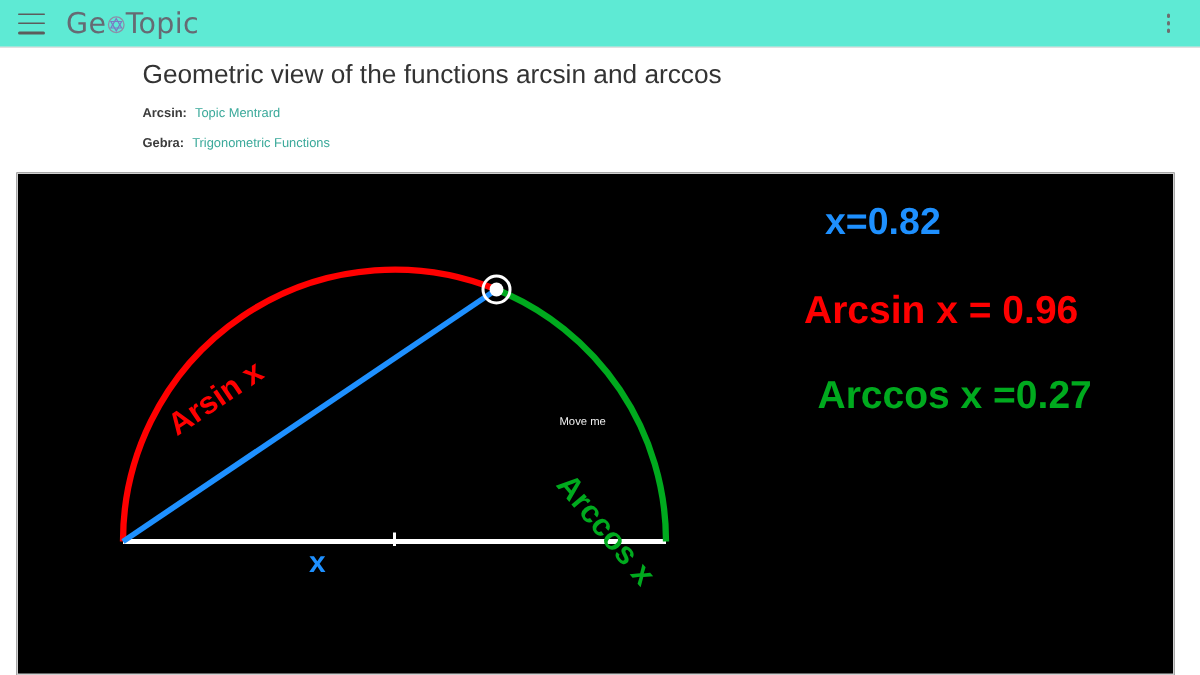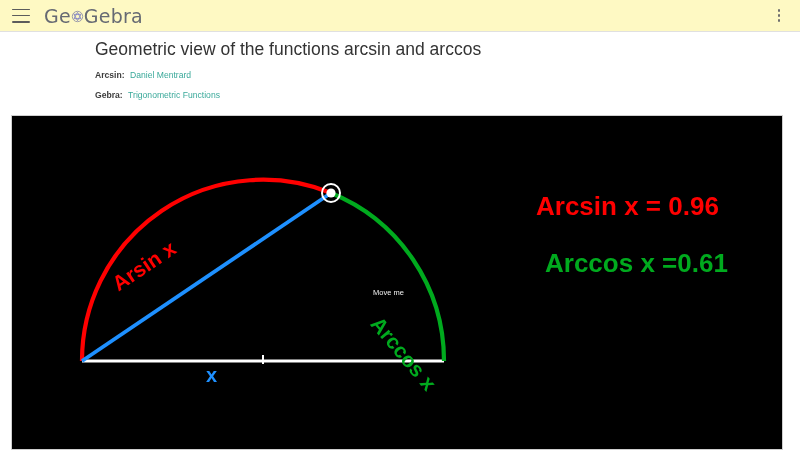--- a/index.html
+++ b/index.html
@@ -15,21 +15,21 @@
     font-family: "Liberation Sans", sans-serif;
     position: relative;
   }
 
   
   .topbar {
     position: absolute;
     left: 0; top: 0;
     width: 800px;
     height: 32px;
-    background: #fef9c3;
+    background: #5eead4;
     border-bottom: 1px solid #e0e0e0;
     display: flex;
     align-items: center;
     box-sizing: border-box;
   }
   .hamburger {
     width: 18px;
     height: 14px;
     margin-left: 12px;
     margin-right: 14px;
@@ -214,21 +214,21 @@
   }
   .lbl-x {
     left: 194px;
     top: 248px;
     font-size: 20px;
     color: #1e90ff;
   }
   .lbl-moveme {
     position: absolute;
     left: 331px;
-    top: 172px;
+    top: 160px;
     font-size: 7.5px;
     color: #f2f2f2;
     font-family: "Liberation Sans", sans-serif;
     white-space: nowrap;
     user-select: none;
     padding-left: 30px;
   }
 </style>
 </head>
 <body>
@@ -243,38 +243,38 @@
 
   <div class="brand">
     <span>Ge</span>
     <span class="geo-o">
       <svg width="13" height="13" viewBox="0 0 24 24">
         <circle cx="12" cy="12" r="9.6" fill="none" stroke="#8d8fa6" stroke-width="1.6"></circle>
         <polygon points="12,4.4 18.6,16 5.4,16" fill="none" stroke="#7a7cc4" stroke-width="1.5"></polygon>
         <polygon points="12,19.6 5.4,8 18.6,8" fill="none" stroke="#7a7cc4" stroke-width="1.5"></polygon>
       </svg>
     </span>
-    <span>Gebra</span>
+    <span>Topic</span>
   </div>
 
   <div class="topbar-right">
     <div class="kebab">
       <i></i>
       <i></i>
       <i></i>
     </div>
   </div>
 </div>
 
 <div class="material-info">
   <div class="material-title">Geometric view of the functions arcsin and arccos</div>
 
   <div class="meta-row author">
     <span class="meta-label">Arcsin:</span>
-    <span class="meta-link">Daniel Mentrard</span>
+    <span class="meta-link">Topic Mentrard</span>
   </div>
 
   <div class="meta-row topic">
     <span class="meta-label">Gebra:</span>
     <span class="meta-link">Trigonometric Functions</span>
   </div>
 </div>
 
 <div class="applet">
 
@@ -293,16 +293,17 @@
     <circle cx="319" cy="77" r="9" fill="none" stroke="#ffffff" stroke-width="2"></circle>
     <circle cx="319" cy="77" r="4.6" fill="#ffffff"></circle>
   </svg>
 
   <div class="lbl-moveme">Move me</div>
 
   <div class="curve-label lbl-arsin">Arsin x</div>
   <div class="curve-label lbl-arccos">Arccos x</div>
   <div class="curve-label lbl-x">x</div>
 
+  <div class="readout r-x">x=0.82</div>
   <div class="readout r-arcsin">Arcsin x = 0.96</div>
-  <div class="readout r-arccos">Arccos x =0.61</div>
+  <div class="readout r-arccos">Arccos x =0.27</div>
 
 </div>
 
 </body></html>

